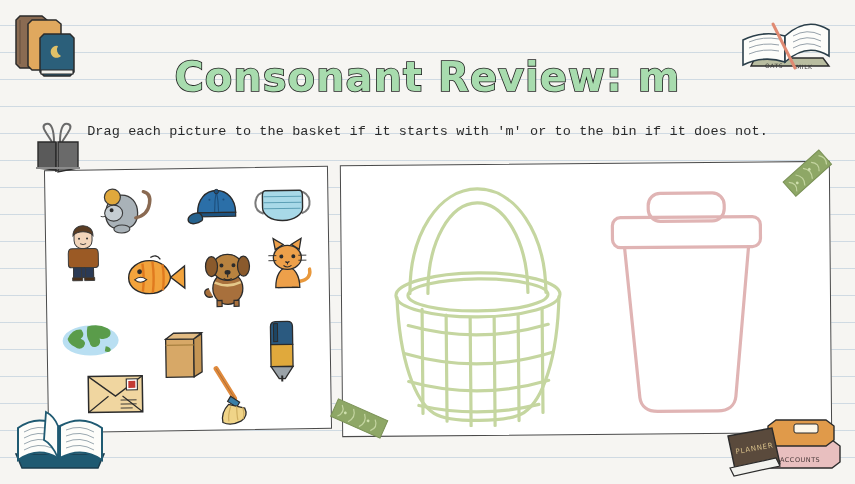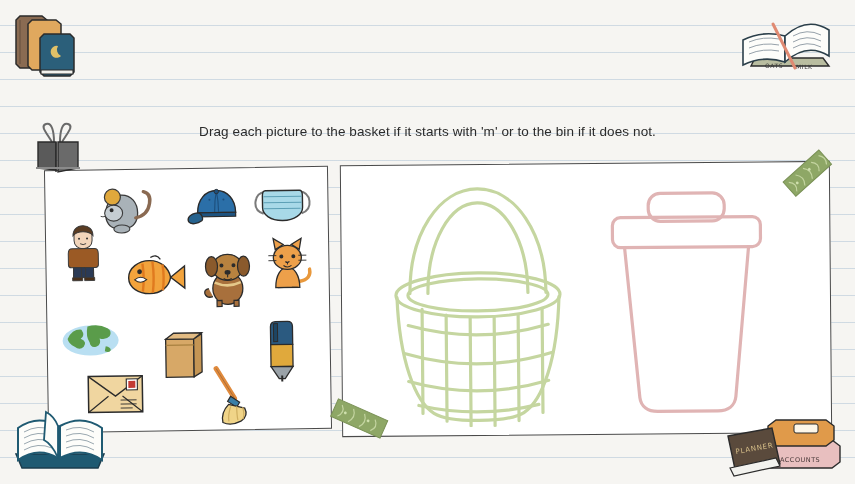--- a/index.html
+++ b/index.html
@@ -56,21 +56,21 @@
     line-height: 1;
   }
 
   
   #instruction {
     position: absolute;
     top: 124px;
     left: 0;
     width: 855px;
     text-align: center;
-    font-family: Liberation Sans, sans-serif;
+    font-family: Liberation Mono, monospace;
     font-size: 13.5px;
     color: #2b2b2b;
     letter-spacing: 0.1px;
   }
 
   
   .panel {
     position: absolute;
     background: #ffffff;
     border: 1.6px solid #4a4a4a;
@@ -118,20 +118,21 @@
   #deco-tape-tr    { left: 781px; top: 149px; width: 56px;  height: 52px; }
   #deco-tape-bl    { left: 328px; top: 395px; width: 62px;  height: 48px; }
 </style>
 </head>
 <body>
 
 <div id="ruled-bg"></div>
 
 <div id="page-root">
 
+  <div id="title">Consonant Review: m</div>
 
   <div id="instruction">Drag each picture to the basket if it starts with 'm' or to the bin if it does not.</div>
 
   <div class="panel" id="source-panel">
 
     <div class="pic" style="left:18px;top:52px;width:38px;height:58px;">
       <svg viewBox="0 0 38 58">
         <path d="M10 12c0-5 4-8 9-8s9 3 9 8v6c0 5-4 8-9 8s-9-3-9-8z" fill="#f2d5bb" stroke="#3a3a3a" stroke-width="1"></path>
         <path d="M9 13c0-6 4-10 10-10s10 4 10 10c0 0-3-4-10-4s-10 4-10 4z" fill="#5b3c22" stroke="#3a3a3a" stroke-width="1"></path>
         <circle cx="15" cy="16" r="1" fill="#333"></circle>

